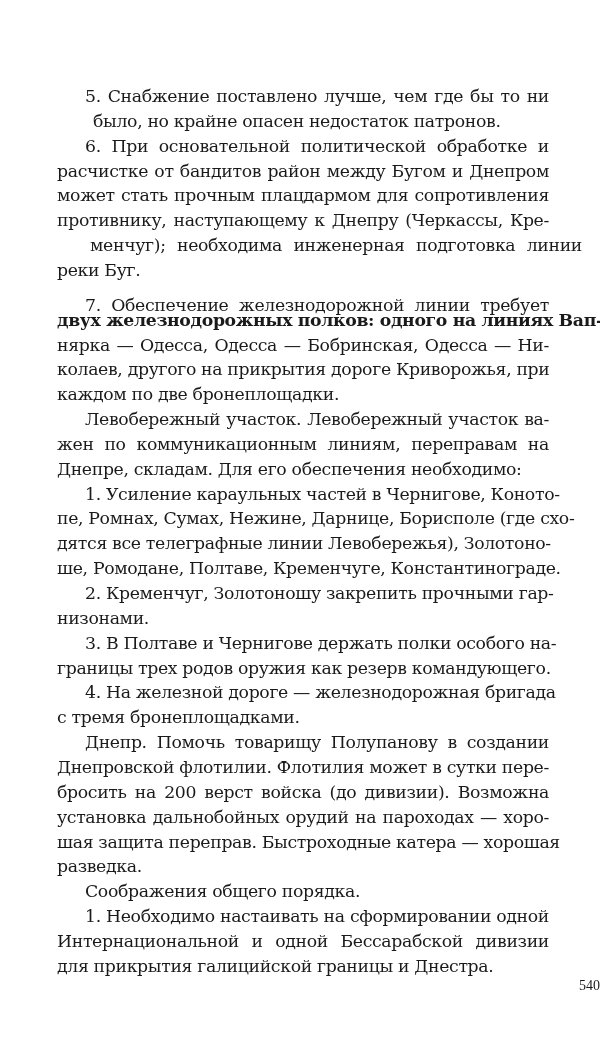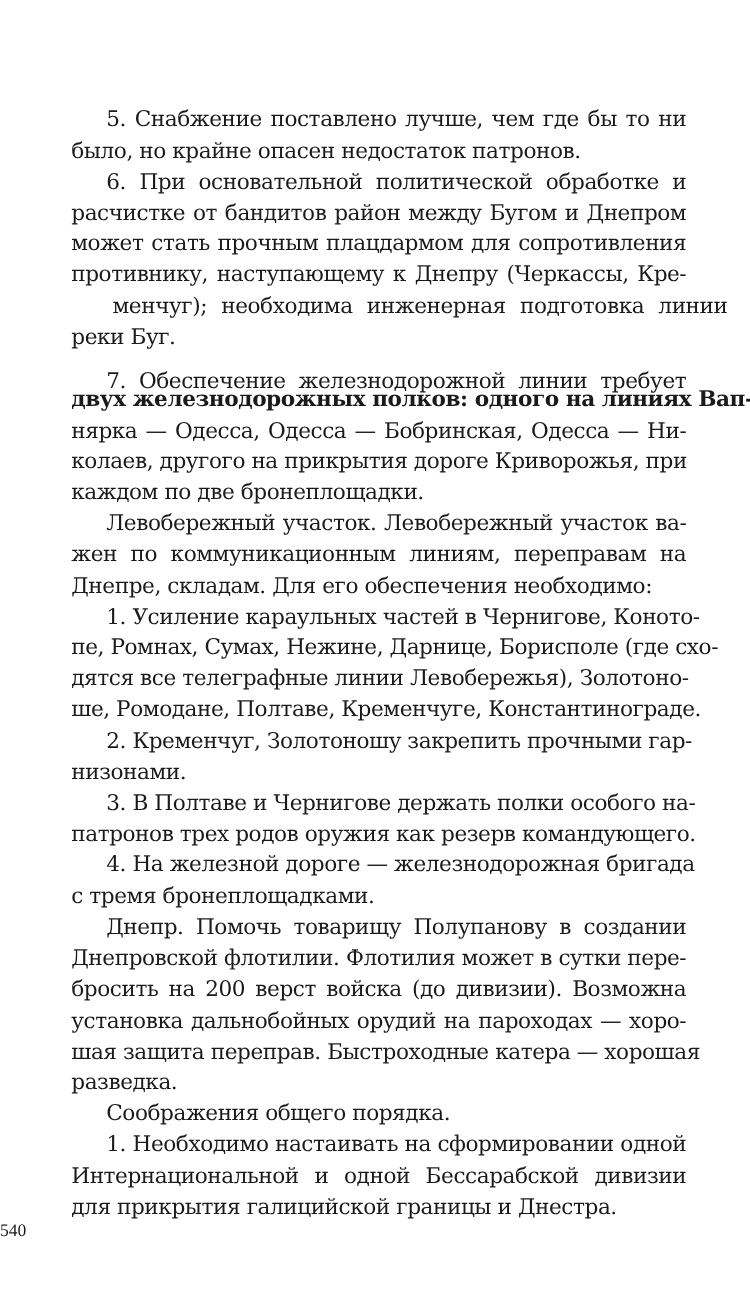--- a/index.html
+++ b/index.html
@@ -38,32 +38,32 @@
       width: 464px;
     }
     .line.last {
       text-align-last: left;
     }
     .page-number {
       position: absolute;
       left: 0;
       top: 978px;
       width: 600px;
-      text-align: left;
+      text-align: right;
       font-family: "Liberation Serif", "DejaVu Serif", serif;
       font-size: 14px;
       color: #1a1a1a;
     }
   </style>
 </head>
 <body>
 
 <div class="page" id="page-body">
     <div class="line indent" style="top: 0px;">5. Снабжение поставлено лучше, чем где бы то ни</div>
-    <div class="line last" style="top: 24.85px;">было, но крайне опасен недостаток патронов.</div>
+    <div class="line last" style="top: 24.85px; margin-left: 36px;">было, но крайне опасен недостаток патронов.</div>
     <div class="line indent" style="top: 49.7px;">6. При основательной политической обработке и</div>
     <div class="line" style="top: 74.55px;">расчистке от бандитов район между Бугом и Днепром</div>
     <div class="line" style="top: 99.4px;">может стать прочным плацдармом для сопротивления</div>
     <div class="line" style="top: 124.25px;">противнику, наступающему к Днепру (Черкассы, Кре-</div>
     <div class="line" style="top: 149.1px; margin-left: 33px;">менчуг); необходима инженерная подготовка линии</div>
     <div class="line last" style="top: 173.95px;">реки Буг.</div>
     <div class="line indent" style="top: 198.8px; margin-top: 10px;">7. Обеспечение железнодорожной линии требует</div>
     <div class="line" style="top: 223.65px; font-weight: bold;">двух железнодорожных полков: одного на линиях Вап-</div>
     <div class="line" style="top: 248.5px;">нярка — Одесса, Одесса — Бобринская, Одесса — Ни-</div>
     <div class="line" style="top: 273.35px;">колаев, другого на прикрытия дороге Криворожья, при</div>
@@ -71,21 +71,21 @@
     <div class="line indent" style="top: 323.05px;">Левобережный участок. Левобережный участок ва-</div>
     <div class="line" style="top: 347.9px;">жен по коммуникационным линиям, переправам на</div>
     <div class="line last" style="top: 372.75px;">Днепре, складам. Для его обеспечения необходимо:</div>
     <div class="line indent" style="top: 397.6px;">1. Усиление караульных частей в Чернигове, Коното-</div>
     <div class="line" style="top: 422.45px;">пе, Ромнах, Сумах, Нежине, Дарнице, Борисполе (где схо-</div>
     <div class="line" style="top: 447.3px;">дятся все телеграфные линии Левобережья), Золотоно-</div>
     <div class="line last" style="top: 472.15px;">ше, Ромодане, Полтаве, Кременчуге, Константинограде.</div>
     <div class="line indent" style="top: 497px;">2. Кременчуг, Золотоношу закрепить прочными гар-</div>
     <div class="line last" style="top: 521.85px;">низонами.</div>
     <div class="line indent" style="top: 546.7px;">3. В Полтаве и Чернигове держать полки особого на-</div>
-    <div class="line last" style="top: 571.55px;">патронов трех родов оружия как резерв командующего.</div>
+    <div class="line last" style="top: 571.55px;">границы трех родов оружия как резерв командующего.</div>
     <div class="line indent" style="top: 596.4px;">4. На железной дороге — железнодорожная бригада</div>
     <div class="line last" style="top: 621.25px;">с тремя бронеплощадками.</div>
     <div class="line indent" style="top: 646.1px;">Днепр. Помочь товарищу Полупанову в создании</div>
     <div class="line" style="top: 670.95px;">Днепровской флотилии. Флотилия может в сутки пере-</div>
     <div class="line" style="top: 695.8px;">бросить на 200 верст войска (до дивизии). Возможна</div>
     <div class="line" style="top: 720.65px;">установка дальнобойных орудий на пароходах — хоро-</div>
     <div class="line" style="top: 745.5px;">шая защита переправ. Быстроходные катера — хорошая</div>
     <div class="line last" style="top: 770.35px;">разведка.</div>
     <div class="line indent last" style="top: 795.2px;">Соображения общего порядка.</div>
     <div class="line indent" style="top: 820.05px;">1. Необходимо настаивать на сформировании одной</div>

